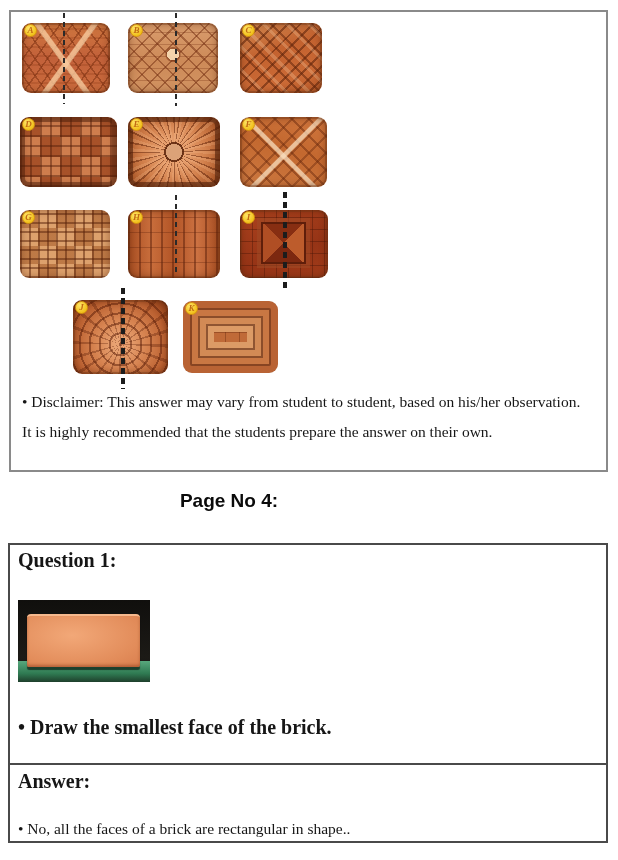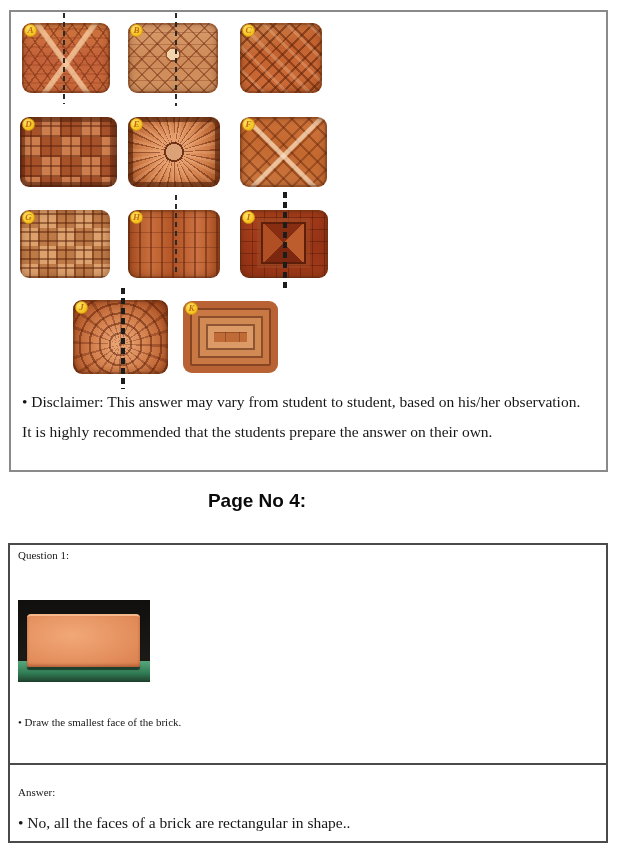--- a/index.html
+++ b/index.html
@@ -86,23 +86,23 @@
 
   
   .dash-line{position:absolute;z-index:3;
     background:repeating-linear-gradient(180deg,#2a2a2a 0 5px,transparent 5px 9px);}
   .dash-thin{width:2px;}
   .dash-bold{width:3.5px;background:repeating-linear-gradient(180deg,#1c1c1c 0 6px,transparent 6px 10px);}
 
   
   .disclaimer-line{position:absolute;left:11px;width:578px;font-size:15.5px;line-height:20px;}
   #page-heading{position:absolute;left:0;top:490px;width:500px;text-align:center;
-    font-family:"Liberation Sans", sans-serif;font-weight:bold;font-size:19px;color:#0a0a0a;padding-left:28px;}
+    font-family:"Liberation Sans", sans-serif;font-weight:bold;font-size:19px;color:#0a0a0a;}
   #page-heading span{position:relative;left:-21px;}
-  .q-text{position:absolute;left:8px;font-size:11px;font-weight:normal;white-space:nowrap;}
+  .q-text{position:absolute;left:8px;font-size:20px;font-weight:bold;white-space:nowrap;}
   .a-text{position:absolute;left:8px;font-size:15.5px;font-weight:normal;white-space:nowrap;}
   .divider{position:absolute;left:0;top:218px;width:100%;border-top:2px solid #4a4a4a;}
 
   
   #brick-photo{position:absolute;left:8px;top:55px;width:132px;height:82px;
     background:linear-gradient(180deg,#100f0d,#1c1a16 70%,#141210);overflow:hidden;}
   #brick-photo .table-surface{position:absolute;left:0;right:0;bottom:0;height:21px;
     background:linear-gradient(180deg,#58a87d,#2f7a52 60%,#27674486);}
   #brick-photo .brick-face{position:absolute;left:9px;right:10px;top:14px;height:51px;
     background:radial-gradient(ellipse at 40% 38%, #f2a878, #e28c5a 70%, #d97e4e);
@@ -172,17 +172,17 @@
 
     <div id="brick-photo">
       <div class="table-surface"></div>
       <div class="brick-face"></div>
     </div>
 
     <div class="q-text" style="top:171px;">• Draw the smallest face of the brick.</div>
 
     <div class="divider"></div>
 
-    <div class="q-text" style="top:241px;">Answer:</div>
-    <div class="a-text" style="top:269px;font-family:Liberation Serif, serif;">• No, all the faces of a brick are rectangular in shape..</div>
+    <div class="q-text" style="top:225px;">Answer:</div>
+    <div class="a-text" style="top:275px;font-family:Liberation Serif, serif;">• No, all the faces of a brick are rectangular in shape..</div>
   </div>
 
 </div>
 
 </body></html>

